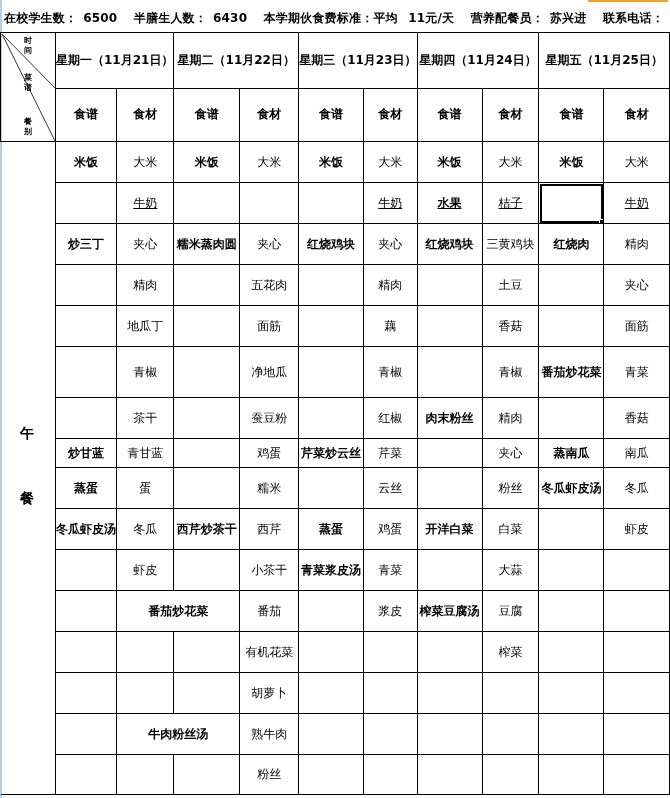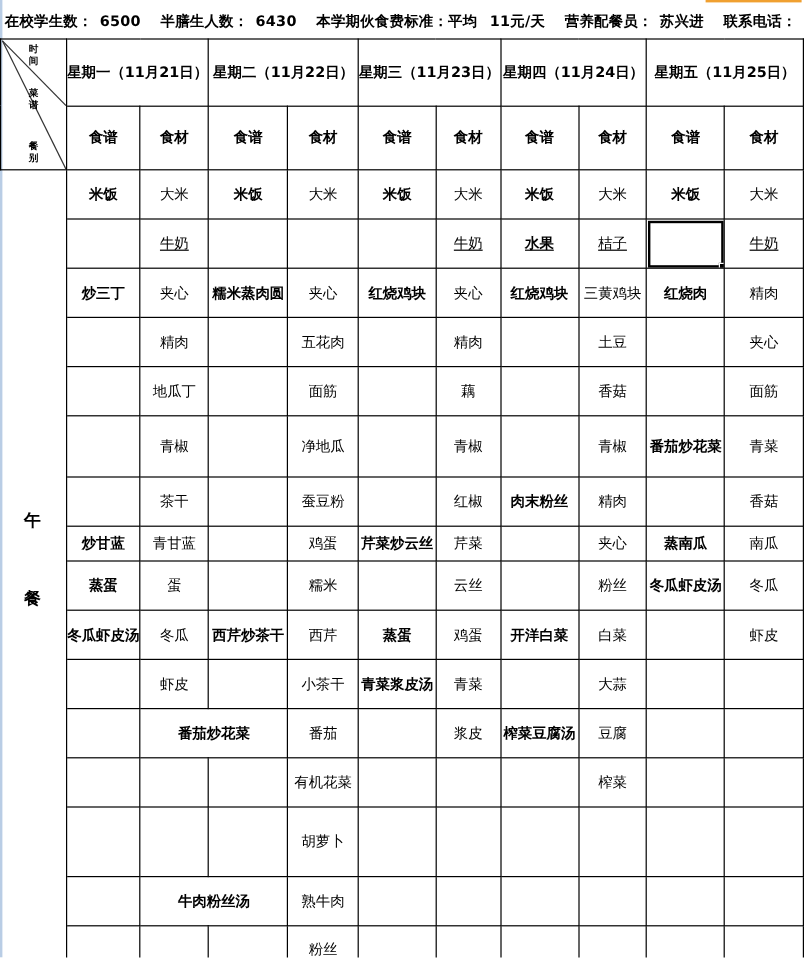--- a/index.html
+++ b/index.html
@@ -240,21 +240,21 @@
         <td></td>
         <td class="b"></td>
         <td>有机花菜</td>
         <td class="b"></td>
         <td></td>
         <td class="b"></td>
         <td>榨菜</td>
         <td class="b"></td>
         <td></td>
       </tr>
-      <tr style="height: 58px;">
+      <tr style="height: 41px;">
         <td class="b"></td>
         <td></td>
         <td class="b"></td>
         <td>胡萝卜</td>
         <td class="b"></td>
         <td></td>
         <td class="b"></td>
         <td></td>
         <td class="b"></td>
         <td></td>

